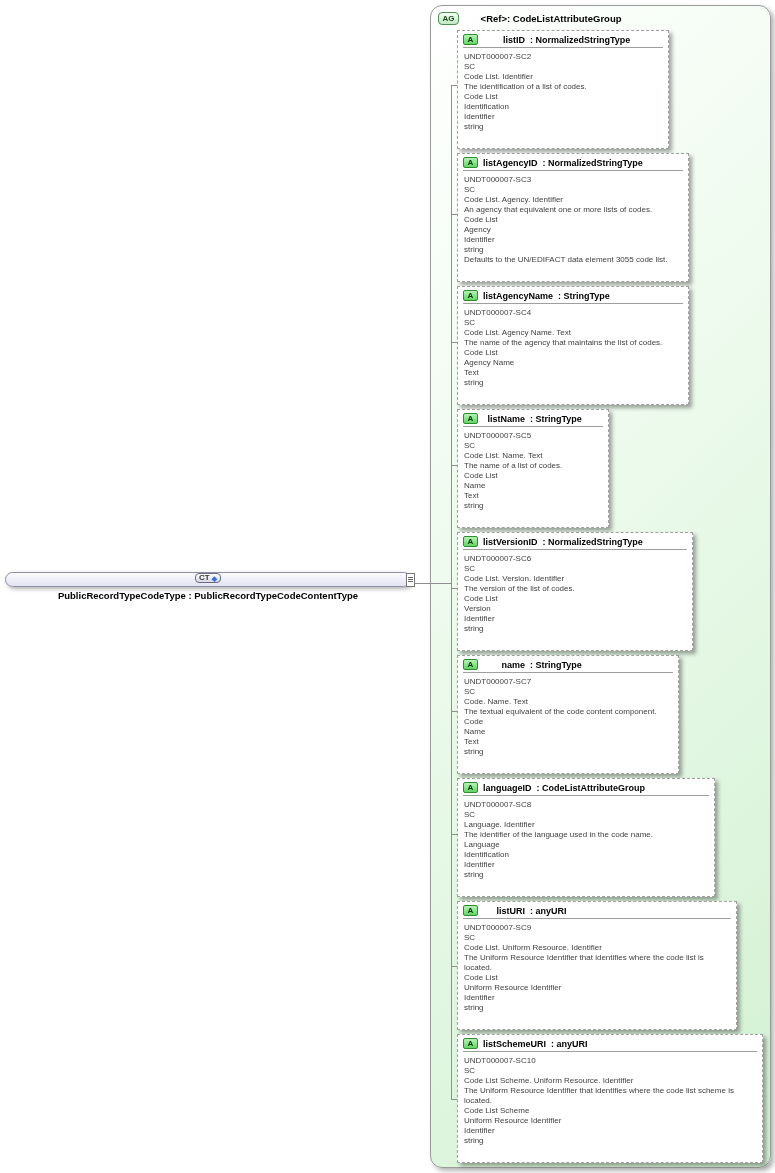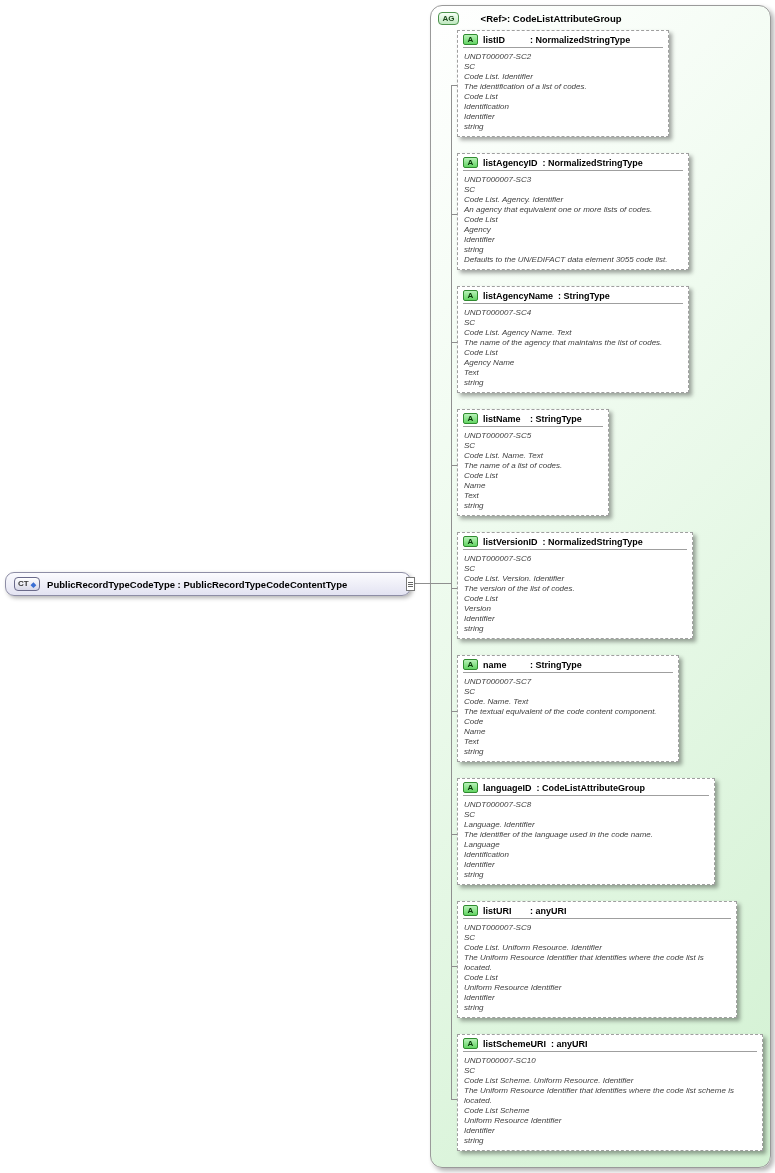--- a/index.html
+++ b/index.html
@@ -26,39 +26,39 @@
   .badge { display:inline-flex; align-items:center; justify-content:center; font-weight:bold; line-height:1; }
   .badge-ag { min-width:21px; height:13px; padding:0 2px; font-size:8px; color:#1e4d1e;
     border:1px solid #4c934c; border-radius:4px; background:linear-gradient(180deg,#f6fff6,#bfe8bf); }
   .badge-a { width:15px; height:11px; font-size:8px; color:#073807; flex:0 0 15px;
     border:1px solid #2f8b2f; border-radius:2px; background:linear-gradient(180deg,#b8f2b8,#63d463); }
   .badge-ct { height:14px; padding:0 3px; gap:2px; font-size:8px; color:#333;
     border:1px solid #6a6a8a; border-radius:4px; background:linear-gradient(180deg,#ffffff,#d8d8e8); }
   .ct-diamond { font-size:7px; color:#3b6fd4; font-style:normal; }
 
   
-  .element-box { position:absolute; left:5px; top:572px; width:406px; height:24px;
+  .element-box { position:absolute; left:5px; top:572px; width:406px; height:15px;
     border:1px solid #8e8ea6; border-radius:9px;
     background:linear-gradient(180deg,#fbfbfe,#e3e3f2);
     box-shadow:2px 2px 4px rgba(0,0,0,0.3);
-    display:flex; align-items:center; gap:7px; padding:0 8px; }
+    display:flex; align-items:center; gap:7px; padding:0 8px;flex-direction:column; }
   .element-label { font-weight:bold; font-size:9.5px; white-space:nowrap; }
   .connector-tab { position:absolute; right:-5px; top:50%; transform:translateY(-50%);
     width:9px; height:14px; background:#fff; border:1px solid #777;
     display:flex; flex-direction:column; justify-content:center; gap:1px; padding:0 1px; }
   .connector-tab i { display:block; height:1px; background:#666; }
 
   
   .attr-box { position:absolute; left:457px; background:#ffffff;
     border:1px dashed #9f9f9f; box-shadow:3px 3px 4px rgba(0,0,0,0.35); }
   .attr-header { display:flex; align-items:center; gap:5px; padding:3px 6px 2px 5px;
     font-size:9px; font-weight:bold; white-space:nowrap; }
-  .attr-name { min-width:42px; display:inline-block; }
+  .attr-name { min-width:42px; display:inline-block;text-align:right; }
   .attr-sep { height:1px; background:#9f9f9f; margin:0 5px; }
-  .attr-doc { padding:4px 6px 4px 6px; font-size:8px; font-style:italic;
+  .attr-doc { padding:4px 6px 16px 6px; font-size:8px; 
     line-height:10px; color:#3f3f3f; }
 
   .attr-0 { top:30px;   width:212px; }
   .attr-1 { top:153px;  width:232px; }
   .attr-2 { top:286px;  width:232px; }
   .attr-3 { top:409px;  width:152px; }
   .attr-4 { top:532px;  width:236px; }
   .attr-5 { top:655px;  width:222px; }
   .attr-6 { top:778px;  width:258px; }
   .attr-7 { top:901px;  width:280px; }

